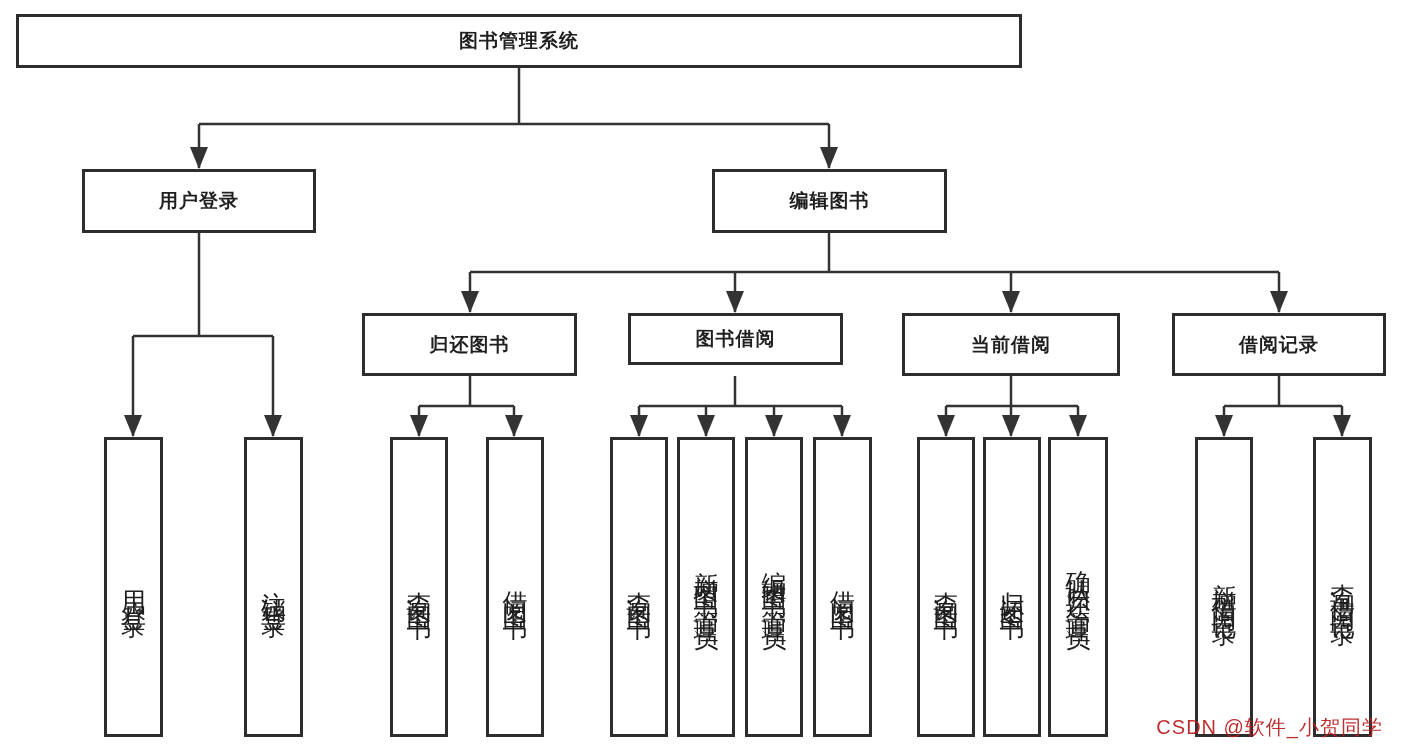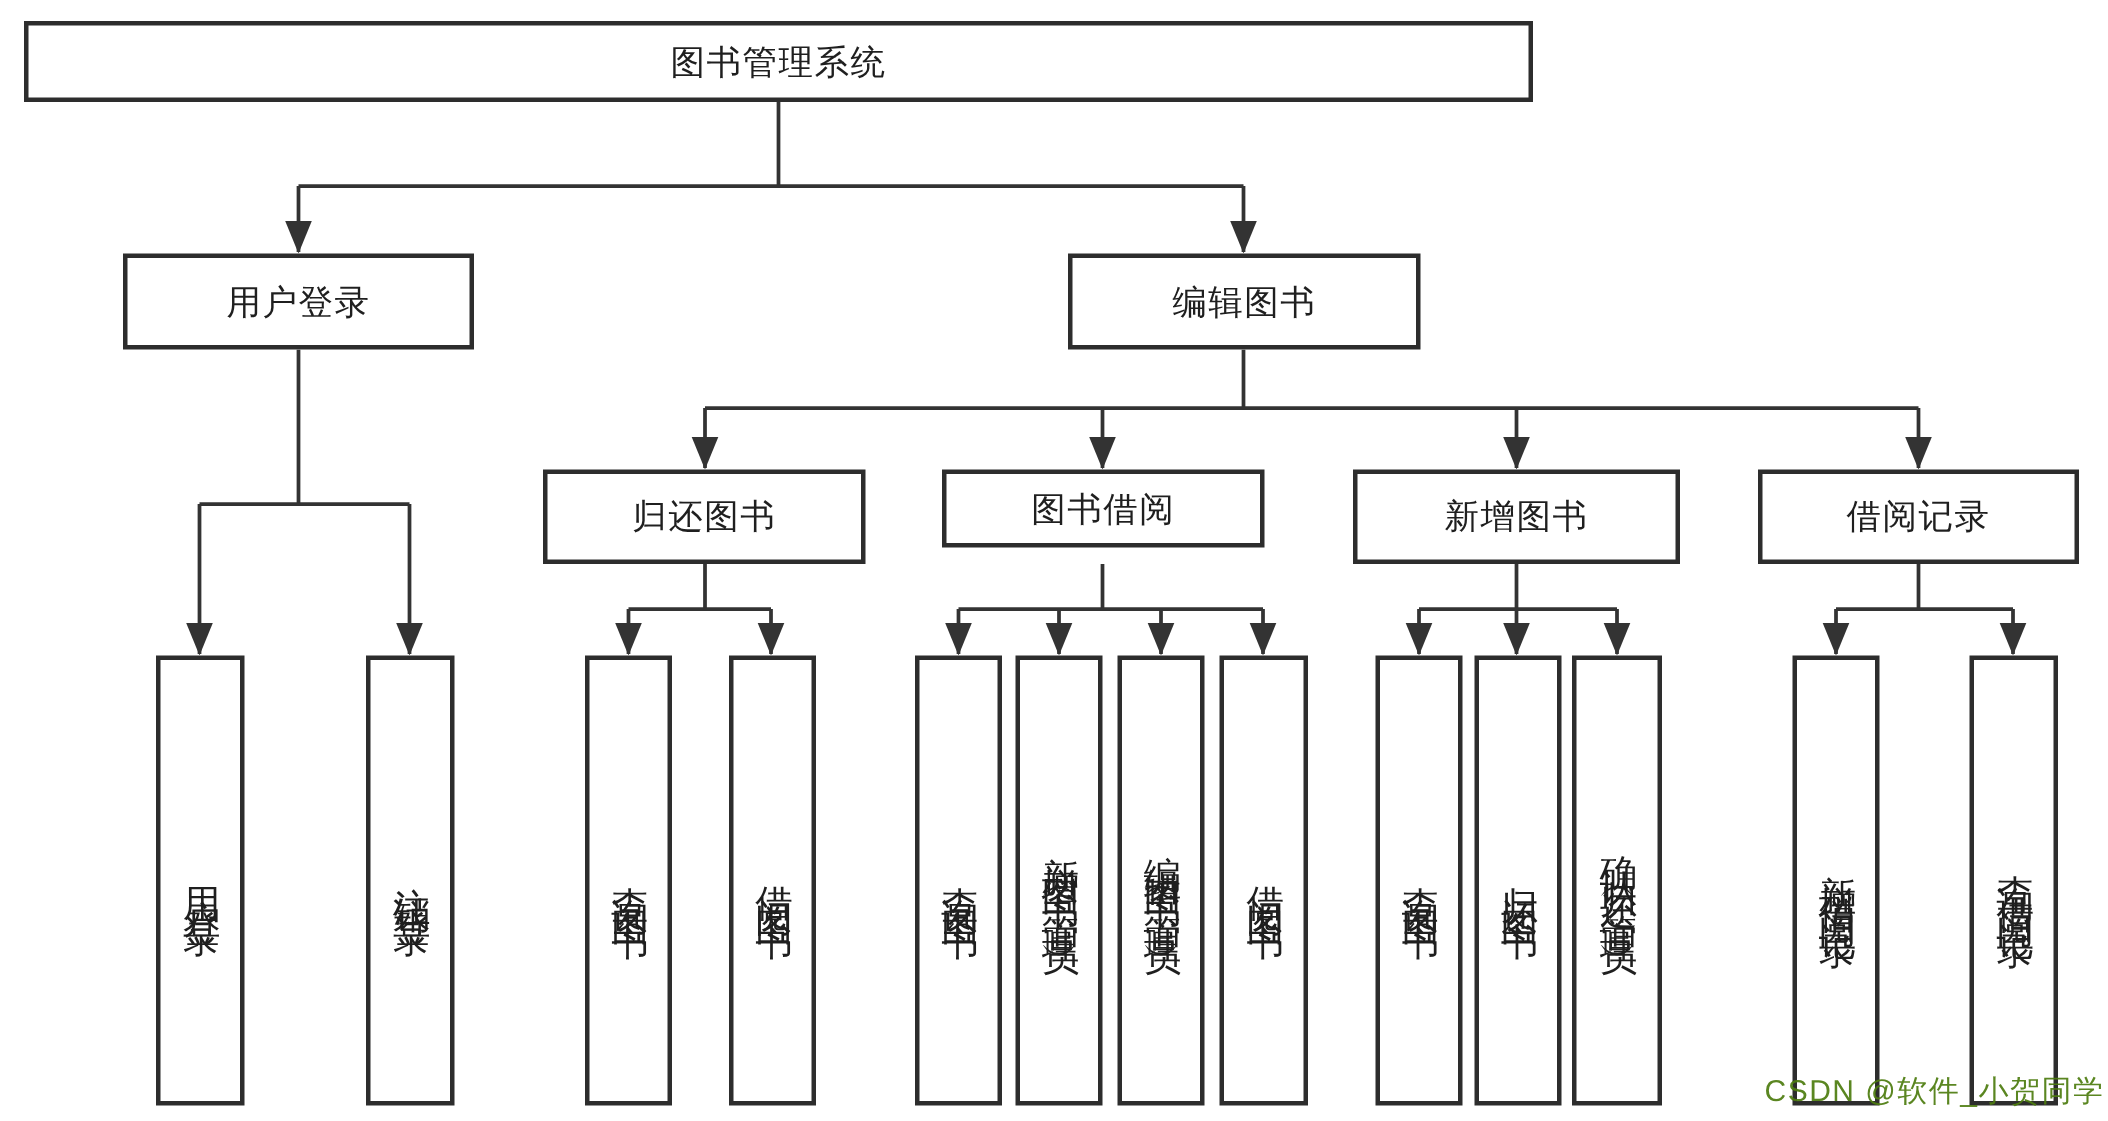--- a/index.html
+++ b/index.html
@@ -16,39 +16,39 @@
     box-sizing:border-box;
     background:#ffffff;
     border:3px solid #2d2d2d;
     display:flex;
     align-items:center;
     justify-content:center;
     color:#1f1f1f;
     z-index:2;
   }
   .hbox{
-    font-size:23px;
+    font-size:19px;
     letter-spacing:1px;
-    font-weight:400;
+    font-weight:700;
   }
   .vbox{
     writing-mode:vertical-rl;
     text-orientation:mixed;
     font-size:25px;
     letter-spacing:8px;
     font-weight:500;
     line-height:1;
   }
   .watermark{
     position:absolute;
-    right:2px;
+    right:22px;
     bottom:6px;
     z-index:5;
     font-size:20px;
-    color:#4d7c0f;
+    color:#b91c1c;
     letter-spacing:1px;
     opacity:0.92;
     white-space:nowrap;
   }
 </style>
 </head>
 <body>
 
 <div class="canvas">
 
@@ -102,21 +102,21 @@
     </g>
   </svg>
 
   <div class="node hbox" style="left:16px;top:14px;width:1006px;height:54px;">图书管理系统</div>
 
   <div class="node hbox" style="left:82px;top:169px;width:234px;height:64px;">用户登录</div>
   <div class="node hbox" style="left:712px;top:169px;width:235px;height:64px;">编辑图书</div>
 
   <div class="node hbox" style="left:362px;top:313px;width:215px;height:63px;">归还图书</div>
   <div class="node hbox" style="left:628px;top:313px;width:215px;height:52px;">图书借阅</div>
-  <div class="node hbox" style="left:902px;top:313px;width:218px;height:63px;">新增图书</div>
+  <div class="node hbox" style="left:902px;top:313px;width:218px;height:63px;">当前借阅</div>
   <div class="node hbox" style="left:1172px;top:313px;width:214px;height:63px;">借阅记录</div>
 
   <div class="node vbox" style="left:104px;top:437px;width:59px;height:300px;">用户登录</div>
   <div class="node vbox" style="left:244px;top:437px;width:59px;height:300px;">注销登录</div>
 
   <div class="node vbox" style="left:390px;top:437px;width:58px;height:300px;">查询图书</div>
   <div class="node vbox" style="left:486px;top:437px;width:58px;height:300px;">借阅图书</div>
 
   <div class="node vbox" style="left:610px;top:437px;width:58px;height:300px;">查询图书</div>
   <div class="node vbox" style="left:677px;top:437px;width:58px;height:300px;">新增图书（管理员）</div>

